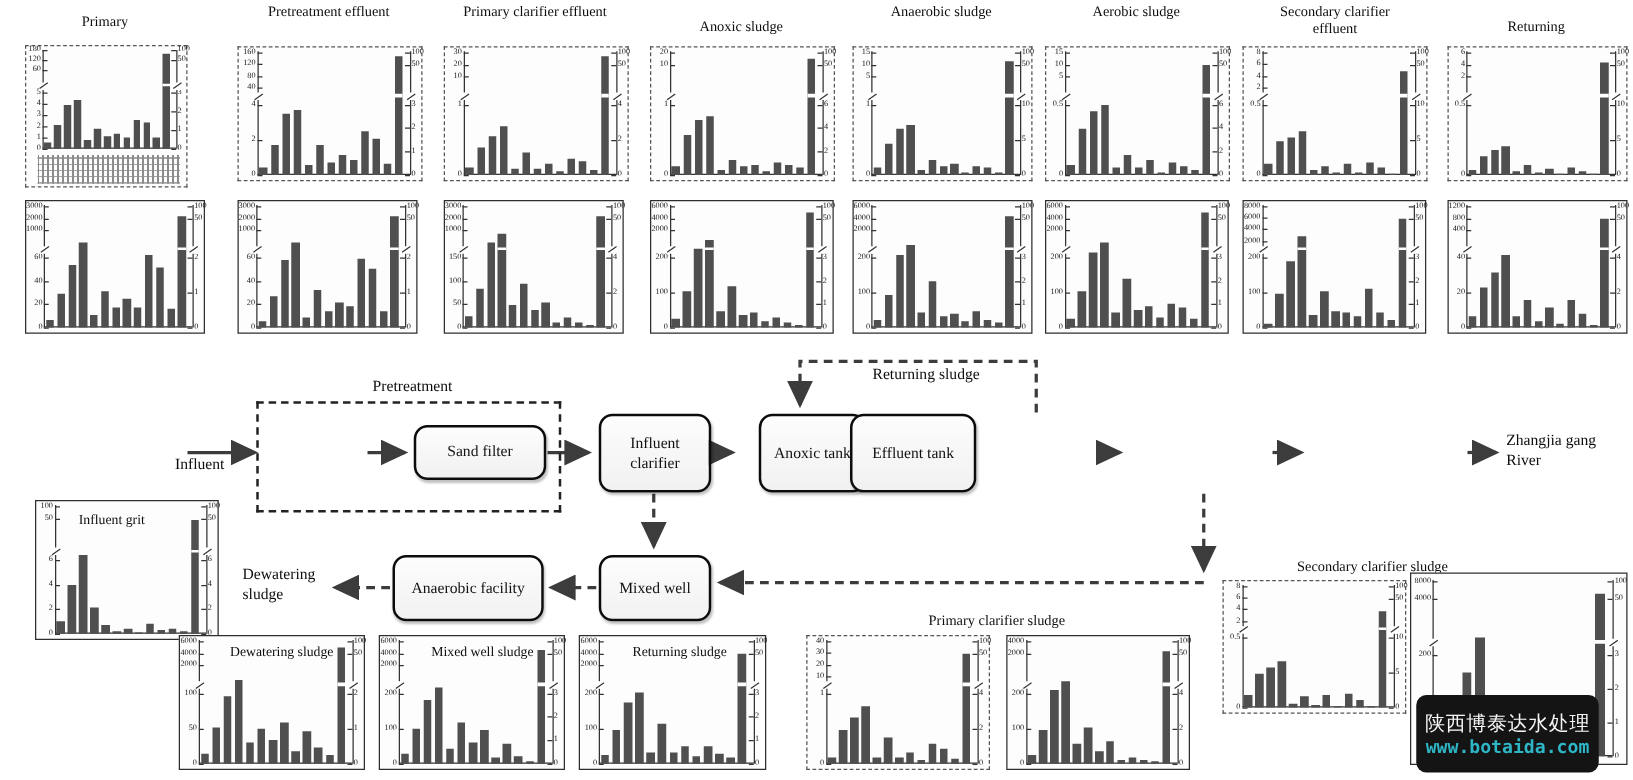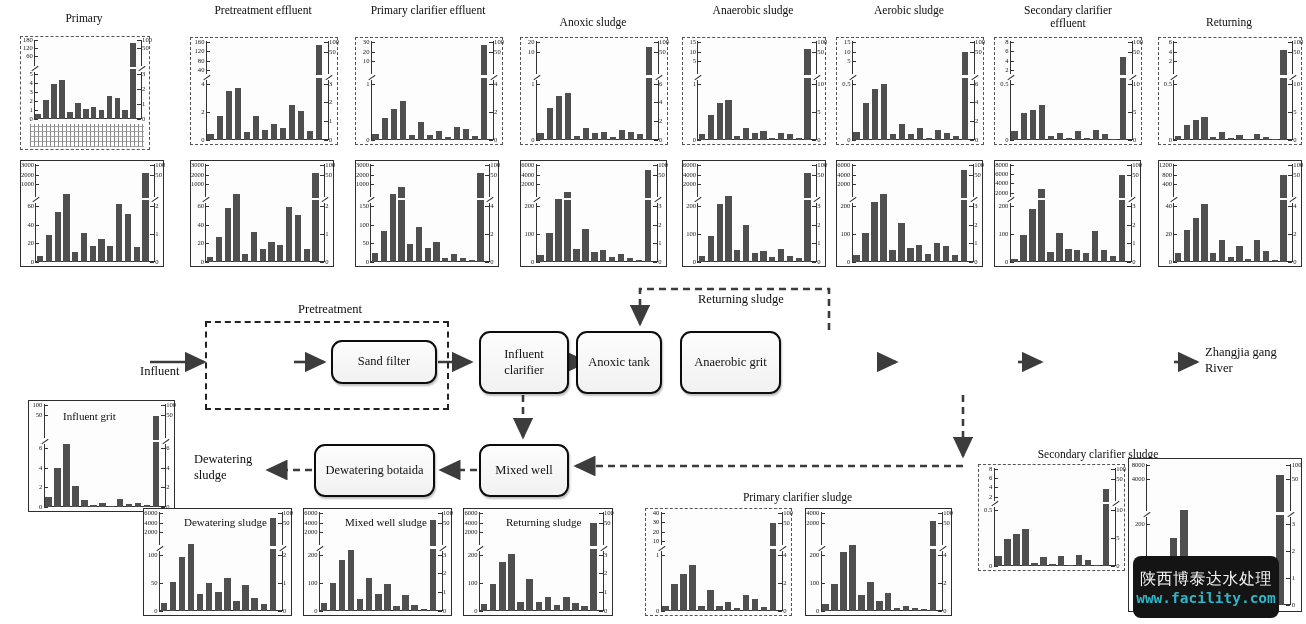--- a/index.html
+++ b/index.html
@@ -857,28 +857,28 @@
   <div class="flow-label" style="left:140px;top:364px;width:52px;">Influent</div>
   <div class="flow-label" style="left:270px;top:302px;width:120px;text-align:center;">Pretreatment</div>
   <div class="pretreat-box" style="left:205px;top:321px;width:240px;height:85px;"></div>
 
   <div class="fbox" style="left:331px;top:340px;width:106px;height:44px;">
       <span>Sand filter</span>
     </div>
   <div class="fbox" style="left:479px;top:331px;width:90px;height:63px;">
       <span>Influent clarifier</span>
     </div>
-  <div class="fbox" style="left:576px;top:331px;width:86px;height:63px;">
+  <div class="fbox" style="left:607px;top:331px;width:86px;height:63px;">
       <span>Anoxic tank</span>
     </div>
   <div class="fbox" style="left:680px;top:331px;width:101px;height:63px;">
-      <span>Anaerobic grit</span>
+      <span>Effluent tank</span>
     </div>
   <div class="fbox" style="left:314px;top:444px;width:121px;height:53px;">
-      <span>Dewatering botaida</span>
+      <span>Anaerobic facility</span>
     </div>
   <div class="fbox" style="left:479px;top:444px;width:90px;height:53px;">
       <span>Mixed well</span>
     </div>
 
   <div class="flow-label" style="left:698px;top:292px;width:110px;">Returning sludge</div>
   <div class="flow-label" style="left:1205px;top:345px;width:82px;">Zhangjia gang River</div>
   <div class="flow-label" style="left:194px;top:452px;width:72px;">Dewatering sludge</div>
 
   <div class="chart solid" style="left:28px;top:400px;width:145px;height:110px">
@@ -1268,16 +1268,16 @@
         <div class="bar" style="left: 66.92%; width: 4.4%; height: 24.84%; background: rgb(79, 79, 79);"></div>
         <div class="bar" style="left: 73.1%; width: 4.4%; height: 9.2%; background: rgb(79, 79, 79);"></div>
         <div class="bar" style="left: 79.28%; width: 4.4%; height: 6.44%; background: rgb(79, 79, 79);"></div>
         <div class="bar" style="left: 85.46%; width: 4.4%; height: 85.56%; background: rgb(79, 79, 79);"></div>
         <div style="left: 85.46%; width: 4.4%; top: 35%; height: 2.5px; background: rgb(255, 255, 255);"></div>
       </div>
     </div>
 
   <div id="watermark" style="background: rgb(20, 20, 20);">
     <div id="wm1" style="color: rgb(245, 245, 245);">陕西博泰达水处理</div>
-    <div id="wm2" style="color: rgb(47, 182, 198);">www.facility.com</div>
+    <div id="wm2" style="color: rgb(47, 182, 198);">www.botaida.com</div>
   </div>
 
 </div>
 
 </body></html>

